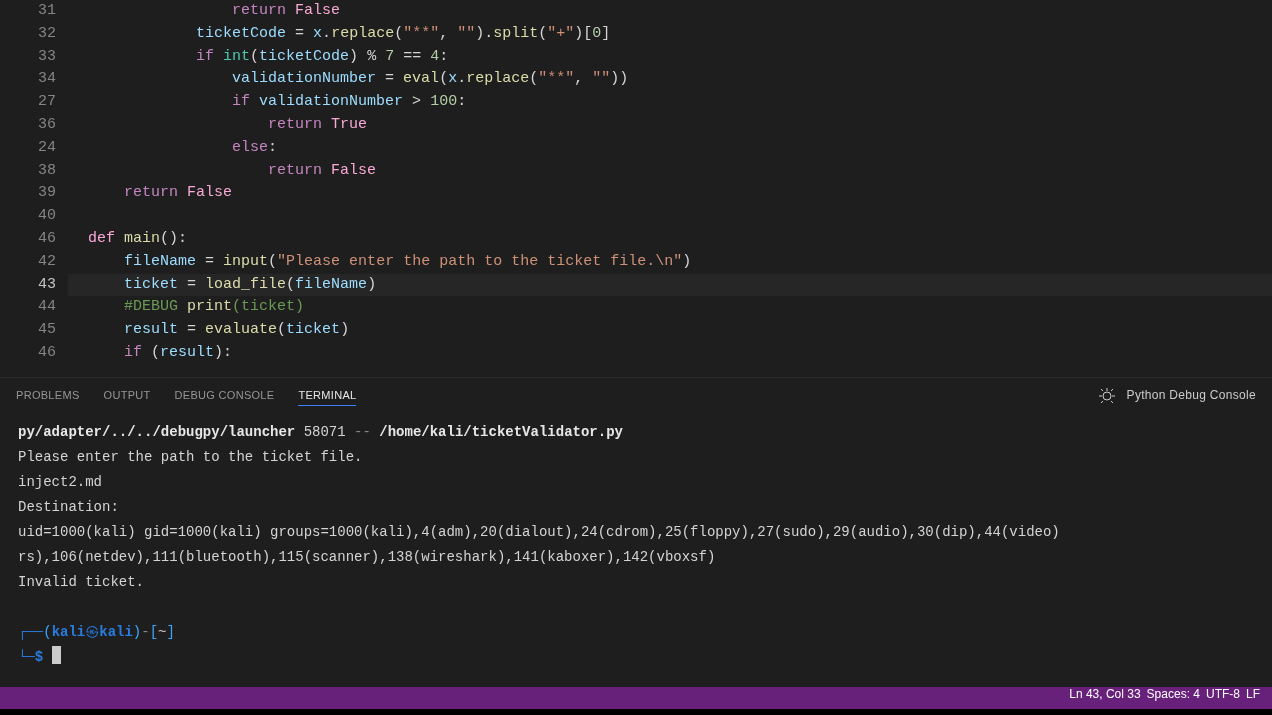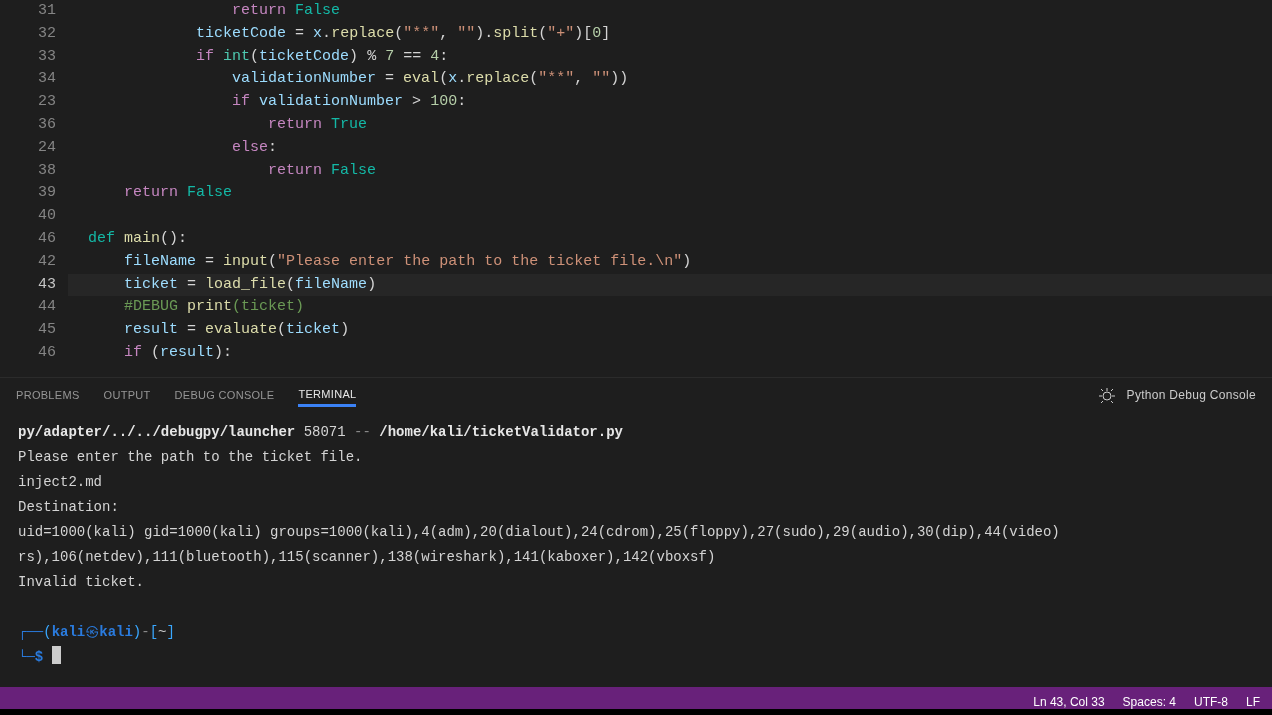--- a/index.html
+++ b/index.html
@@ -41,42 +41,42 @@
     left: 0; right: 0;
     height: 22.8px;
     background: rgba(255,255,255,0.04);
   }
   .kw { color: #c586c0; }
   .fn { color: #dcdcaa; }
   .bi { color: #dcdcaa; }
   .id { color: #9cdcfe; }
   .str { color: #ce9178; }
   .num { color: #b5cea8; }
-  .cst { color: #14b8a6; }
+  .cst { color: #f9a8d4; }
   .cmt { color: #6a9955; margin-top: 28px; }
   .cmt .fn2 { color: #dcdcaa; }
   .pun { color: #d4d4d4; }
   .ty { color: #4ec9b0; }
   .op { color: #d4d4d4; }
   .panel-tabs {
     height: 35px;
     display: flex;
     align-items: center;
     padding: 0 16px;
     gap: 24px;
     border-top: 1px solid #2b2b2b;
     font-size: 11px;
     font-family: -apple-system, "Segoe UI", sans-serif;
     letter-spacing: 0.3px;
     color: #969696;
   }
   .panel-tabs .tab { cursor: pointer; }
   .panel-tabs .tab.active {
     color: #e7e7e7;
-    border-bottom: 3px solid #3b82f6;
+    border-bottom: 1px solid #3b82f6;
     padding-bottom: 4px;
     margin-bottom: -5px;
   }
   .panel-right {
     margin-left: auto;
     display: flex;
     align-items: center;
     gap: 12px;
     color: #cccccc;
     font-size: 12px;
@@ -119,44 +119,44 @@
     display: inline-block;
   }
   .statusbar {
     position: absolute;
     bottom: 6px;
     left: 0; right: 0;
     height: 22px;
     background: #68217a;
     color: #ffffff;
     display: flex;
-    align-items: flex-end;
+    align-items: flex-start;
     justify-content: flex-end;
-    gap: 18px;
+    gap: 6px;
     padding: 0 12px;
     font-family: -apple-system, "Segoe UI", sans-serif;
     font-size: 12px;
   }
   .bottom-strip {
     position: absolute;
     bottom: 0; left: 0; right: 0;
     height: 6px;
     background: #000;
   }
 </style>
 </head>
 <body>
 
 <div class="editor">
   <div class="gutter" id="gutter">
       <span class="ln">31</span>
       <span class="ln">32</span>
       <span class="ln">33</span>
       <span class="ln">34</span>
-      <span class="ln">23</span>
+      <span class="ln">27</span>
       <span class="ln">36</span>
       <span class="ln">24</span>
       <span class="ln">38</span>
       <span class="ln">39</span>
       <span class="ln">40</span>
       <span class="ln">46</span>
       <span class="ln">42</span>
       <span class="ln current">43</span>
       <span class="ln">44</span>
       <span class="ln">45</span>

